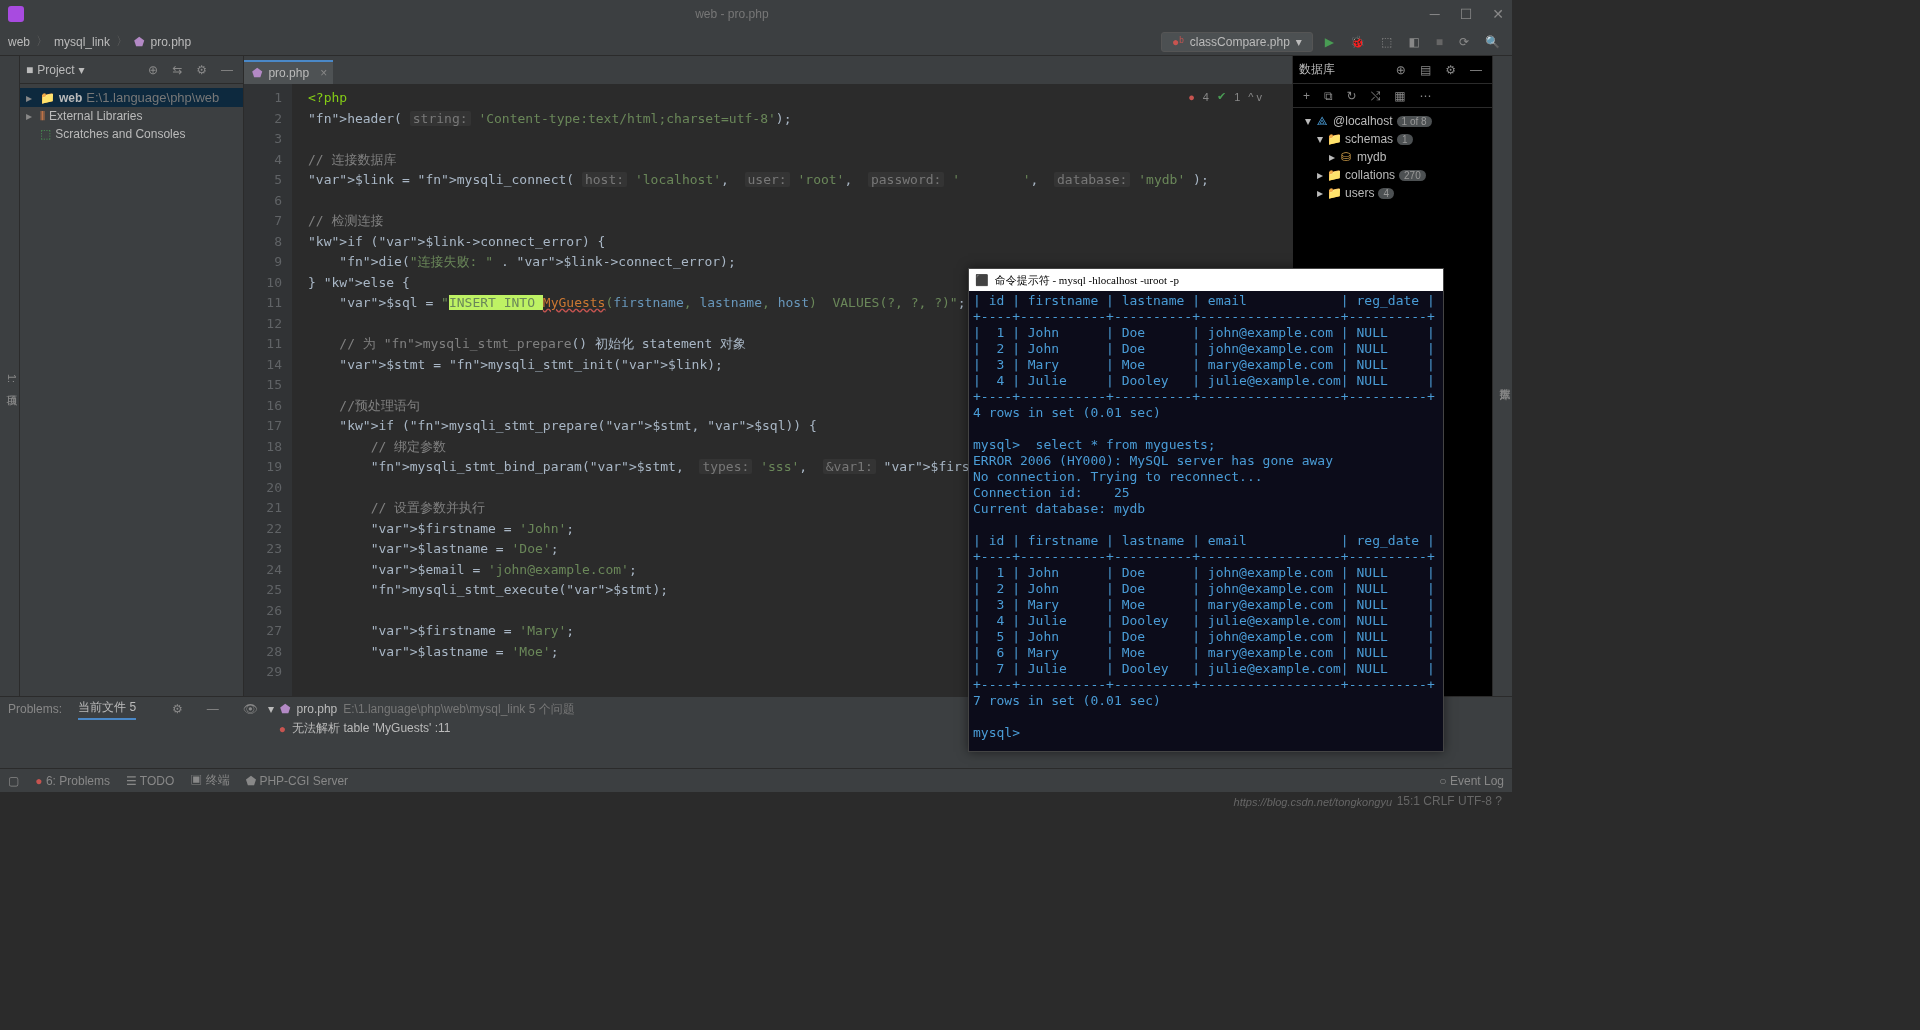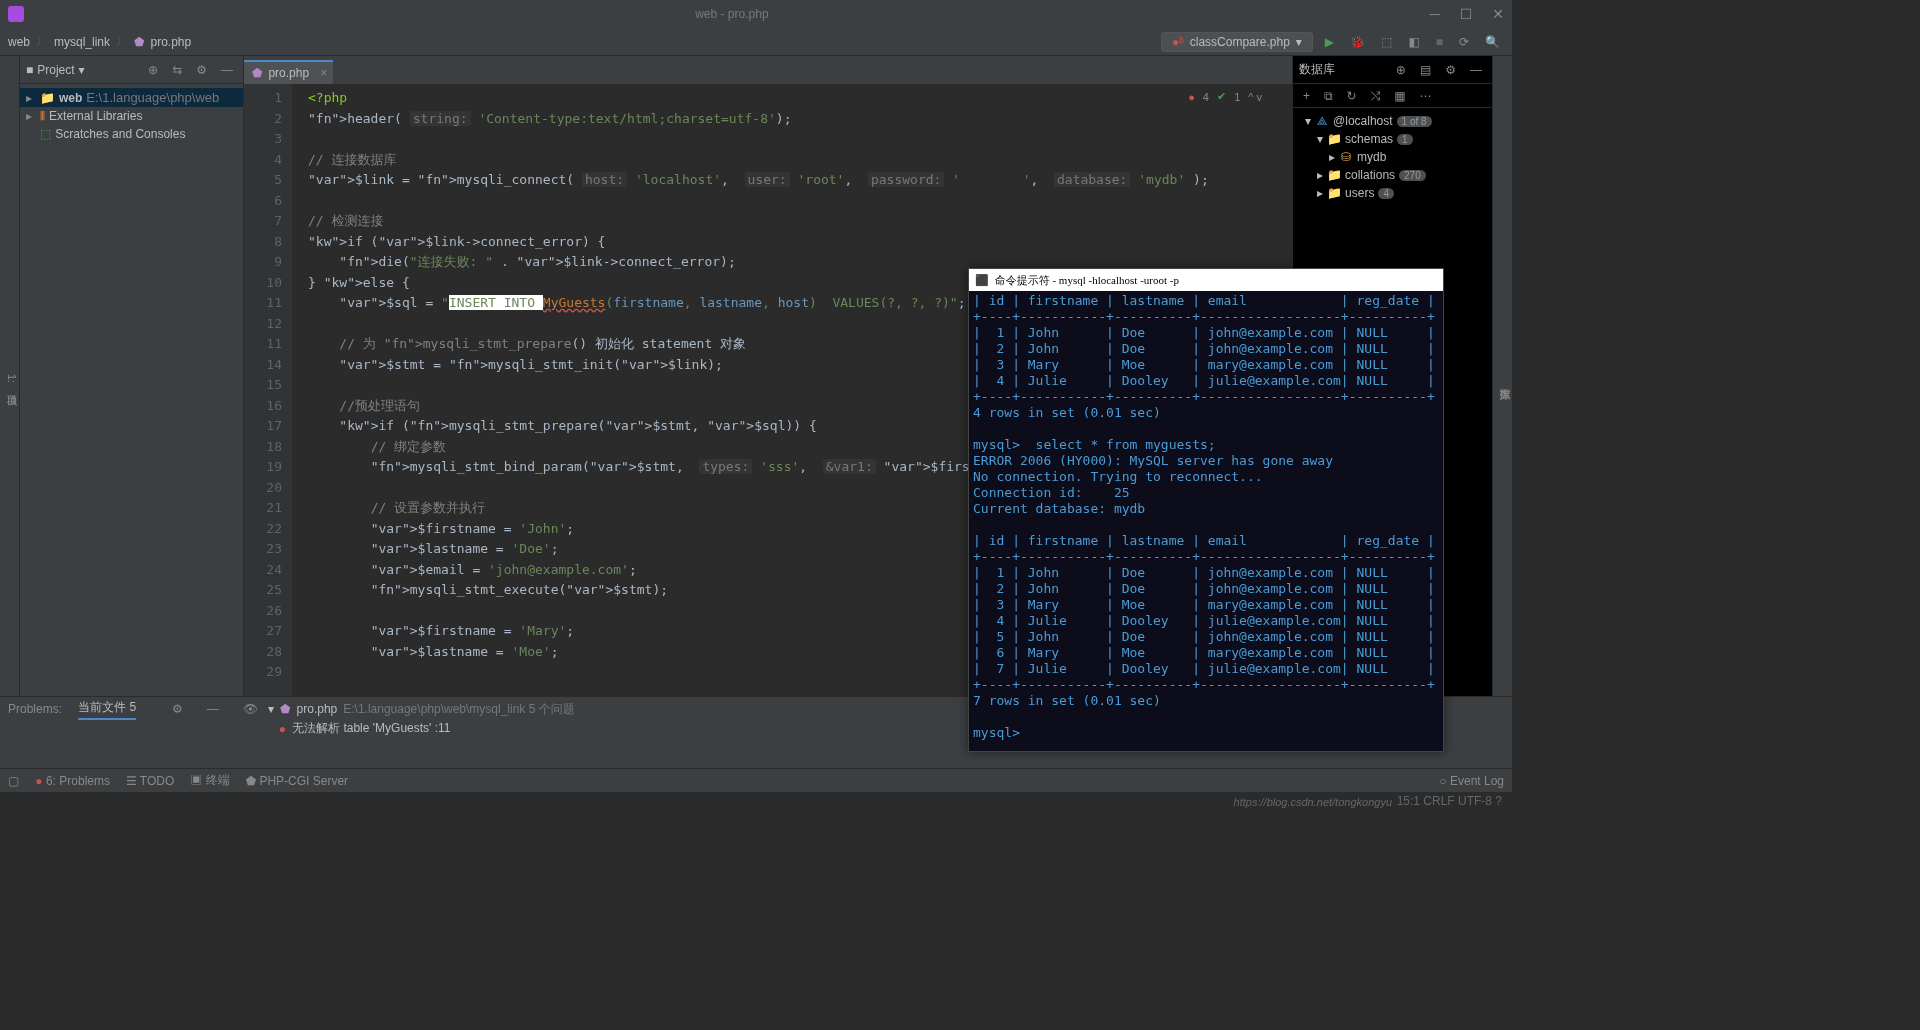--- a/index.html
+++ b/index.html
@@ -39,21 +39,21 @@
 .code-area { display:flex; flex:1; overflow:hidden; position:relative; }
 .gutter { width:48px; background:#313335; text-align:right; padding:4px 10px 0 0; color:#606366; font-family:Consolas,monospace; font-size:13px; line-height:20.5px; }
 .code { flex:1; padding:4px 0 0 16px; font-family:Consolas,monospace; font-size:13px; line-height:20.5px; white-space:pre; overflow:hidden; color:#a9b7c6; }
 .inspection { position:absolute; top:6px; right:30px; display:flex; gap:8px; color:#888; font-size:11px; align-items:center; }
 .inspection .err { color:#c75450; }
 .inspection .ok { color:#499c54; }
 .kw { color:#84cc16; }
 .str { color:#6a8759; }
 .cm { color:#808080; }
 .hint { color:#787878; background:rgba(120,120,120,0.12); padding:0 3px; border-radius:2px; }
-.hl { background:#ffffff; }
+.hl { background:#bef264; }
 .db-panel { width:200px; background:#000000; border-left:1px solid #2b2b2b; display:flex; flex-direction:column; }
 .db-tree { padding:4px 0; font-size:12px; }
 .db-tree .row { padding:2px 6px 2px 12px; display:flex; align-items:center; gap:4px; }
 .db-icon { width:14px; text-align:center; }
 .count-badge { background:#4c5052; color:#999; padding:0 5px; border-radius:8px; font-size:10px; }
 .right-gutter { width:20px; background:#3c3f41; border-left:1px solid #2b2b2b; writing-mode:vertical-rl; text-align:center; padding-top:8px; color:#888; font-size:11px; }
 .problems { height:72px; background:#3c3f41; border-top:1px solid #2b2b2b; display:flex; flex-direction:row; }
 .prob-tabs { display:flex; align-items:center; padding:0 8px; height:24px; gap:16px; }
 .prob-tabs .t { color:#888; }
 .prob-tabs .t.act { color:#bbb; border-bottom:2px solid #4a88c7; padding-bottom:2px; }

